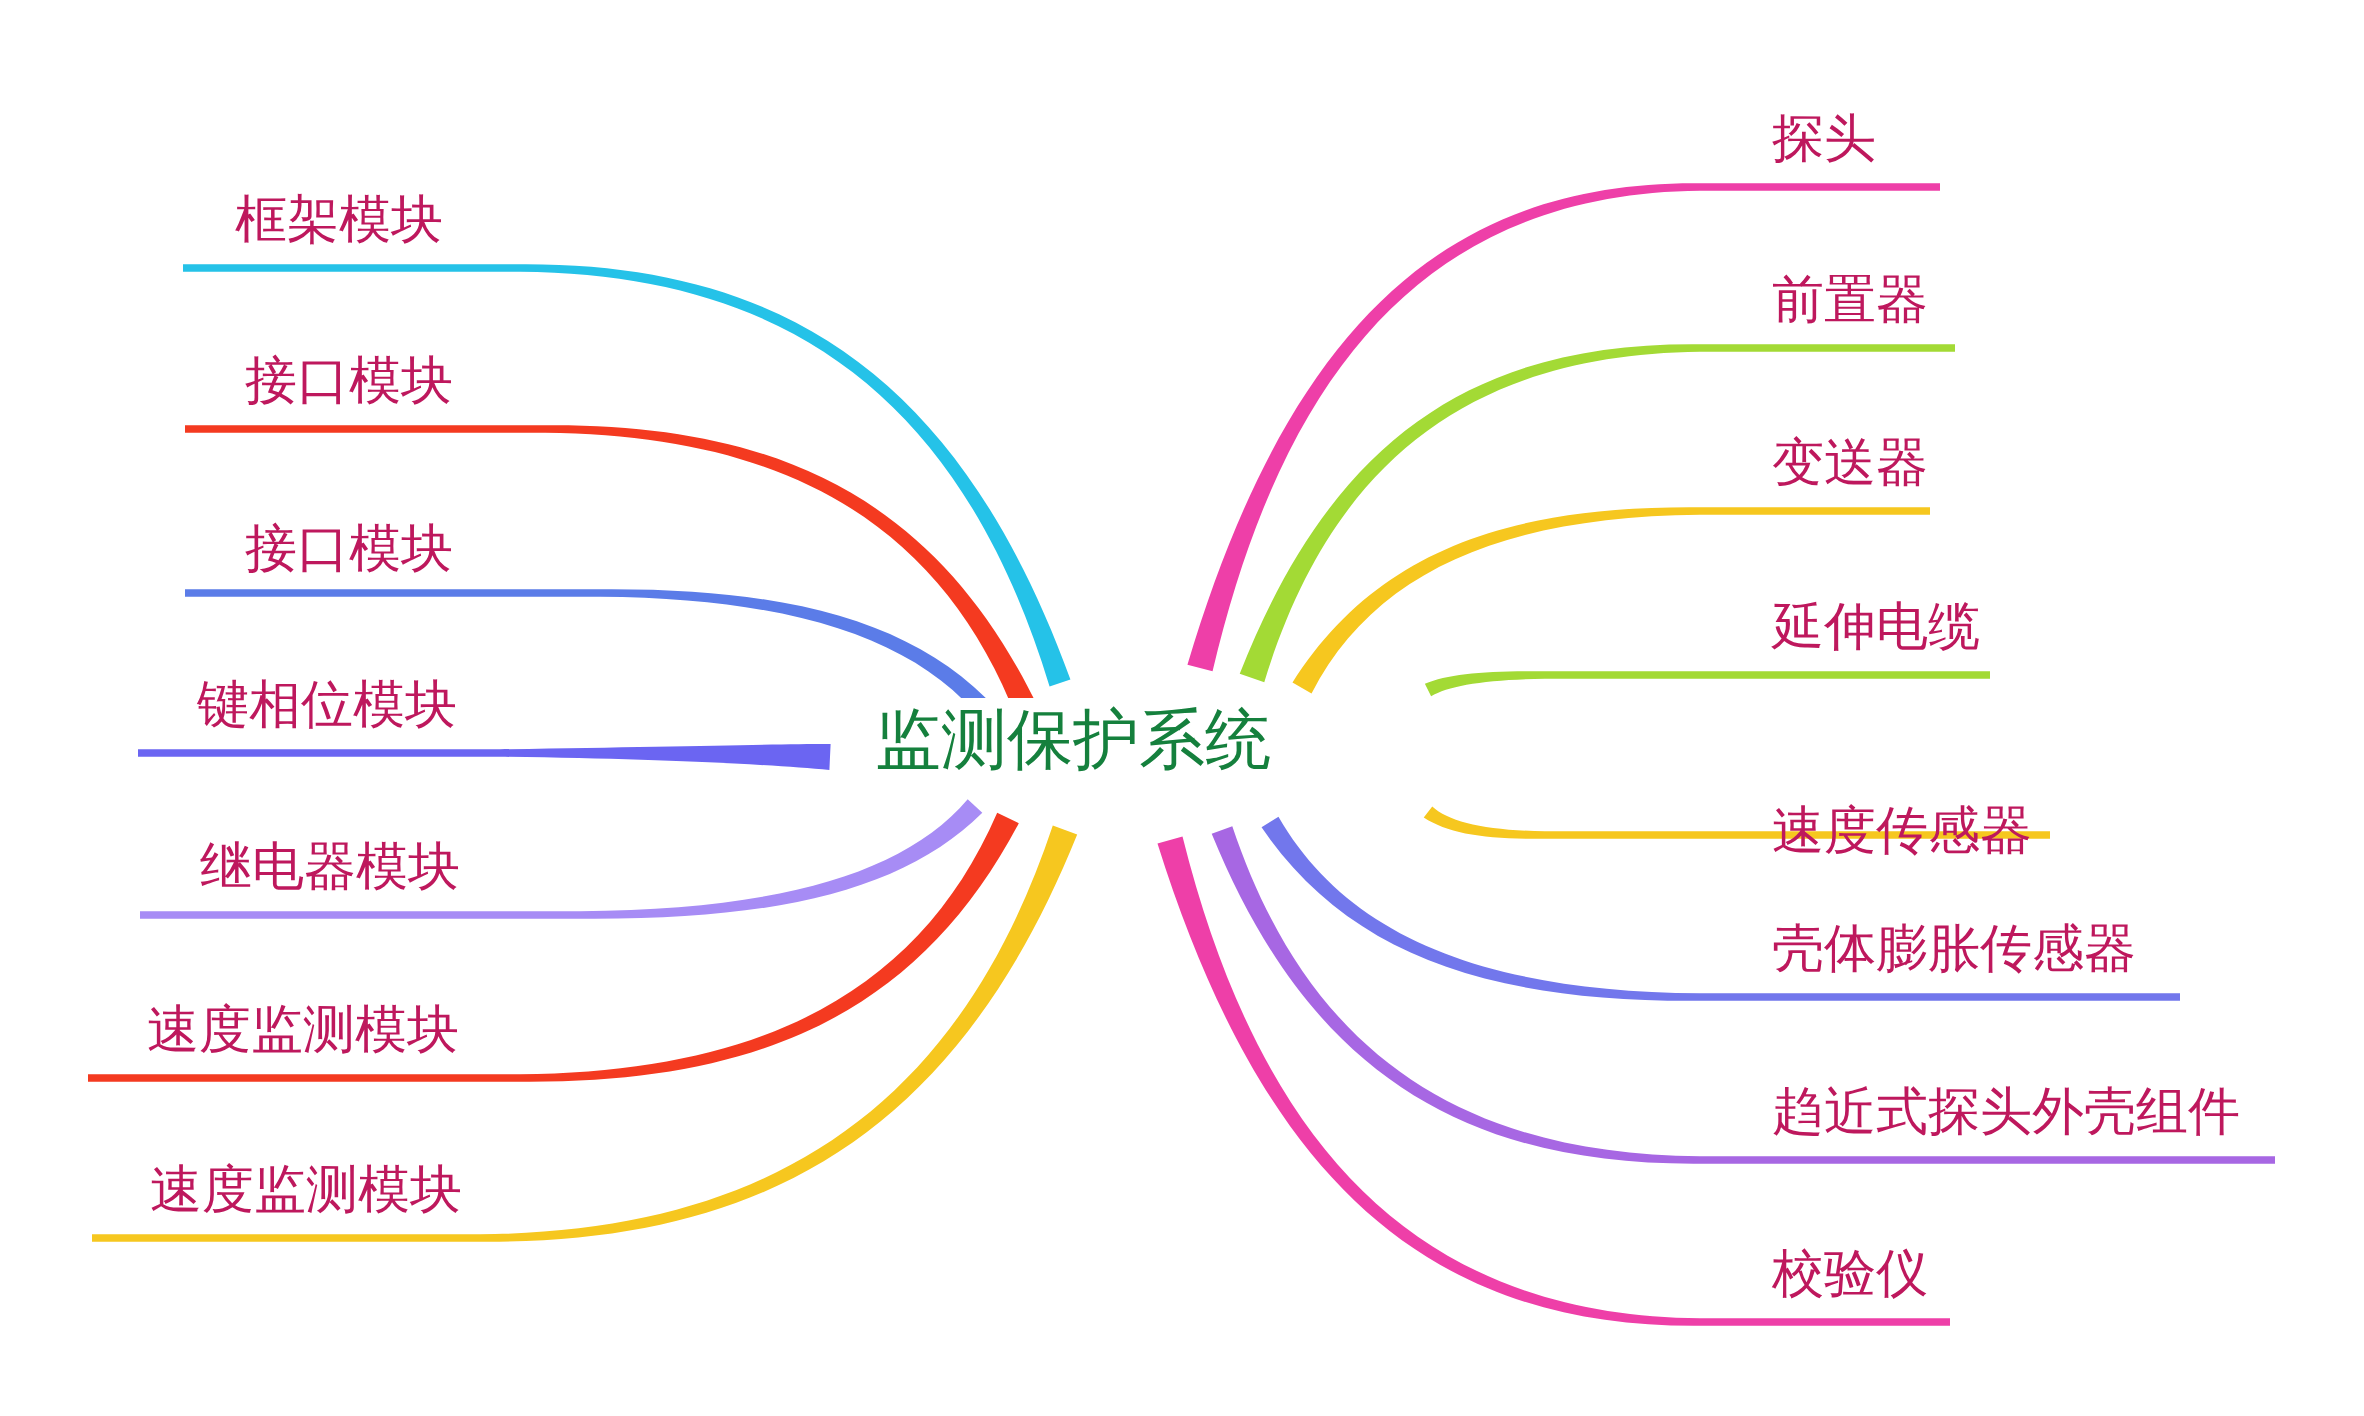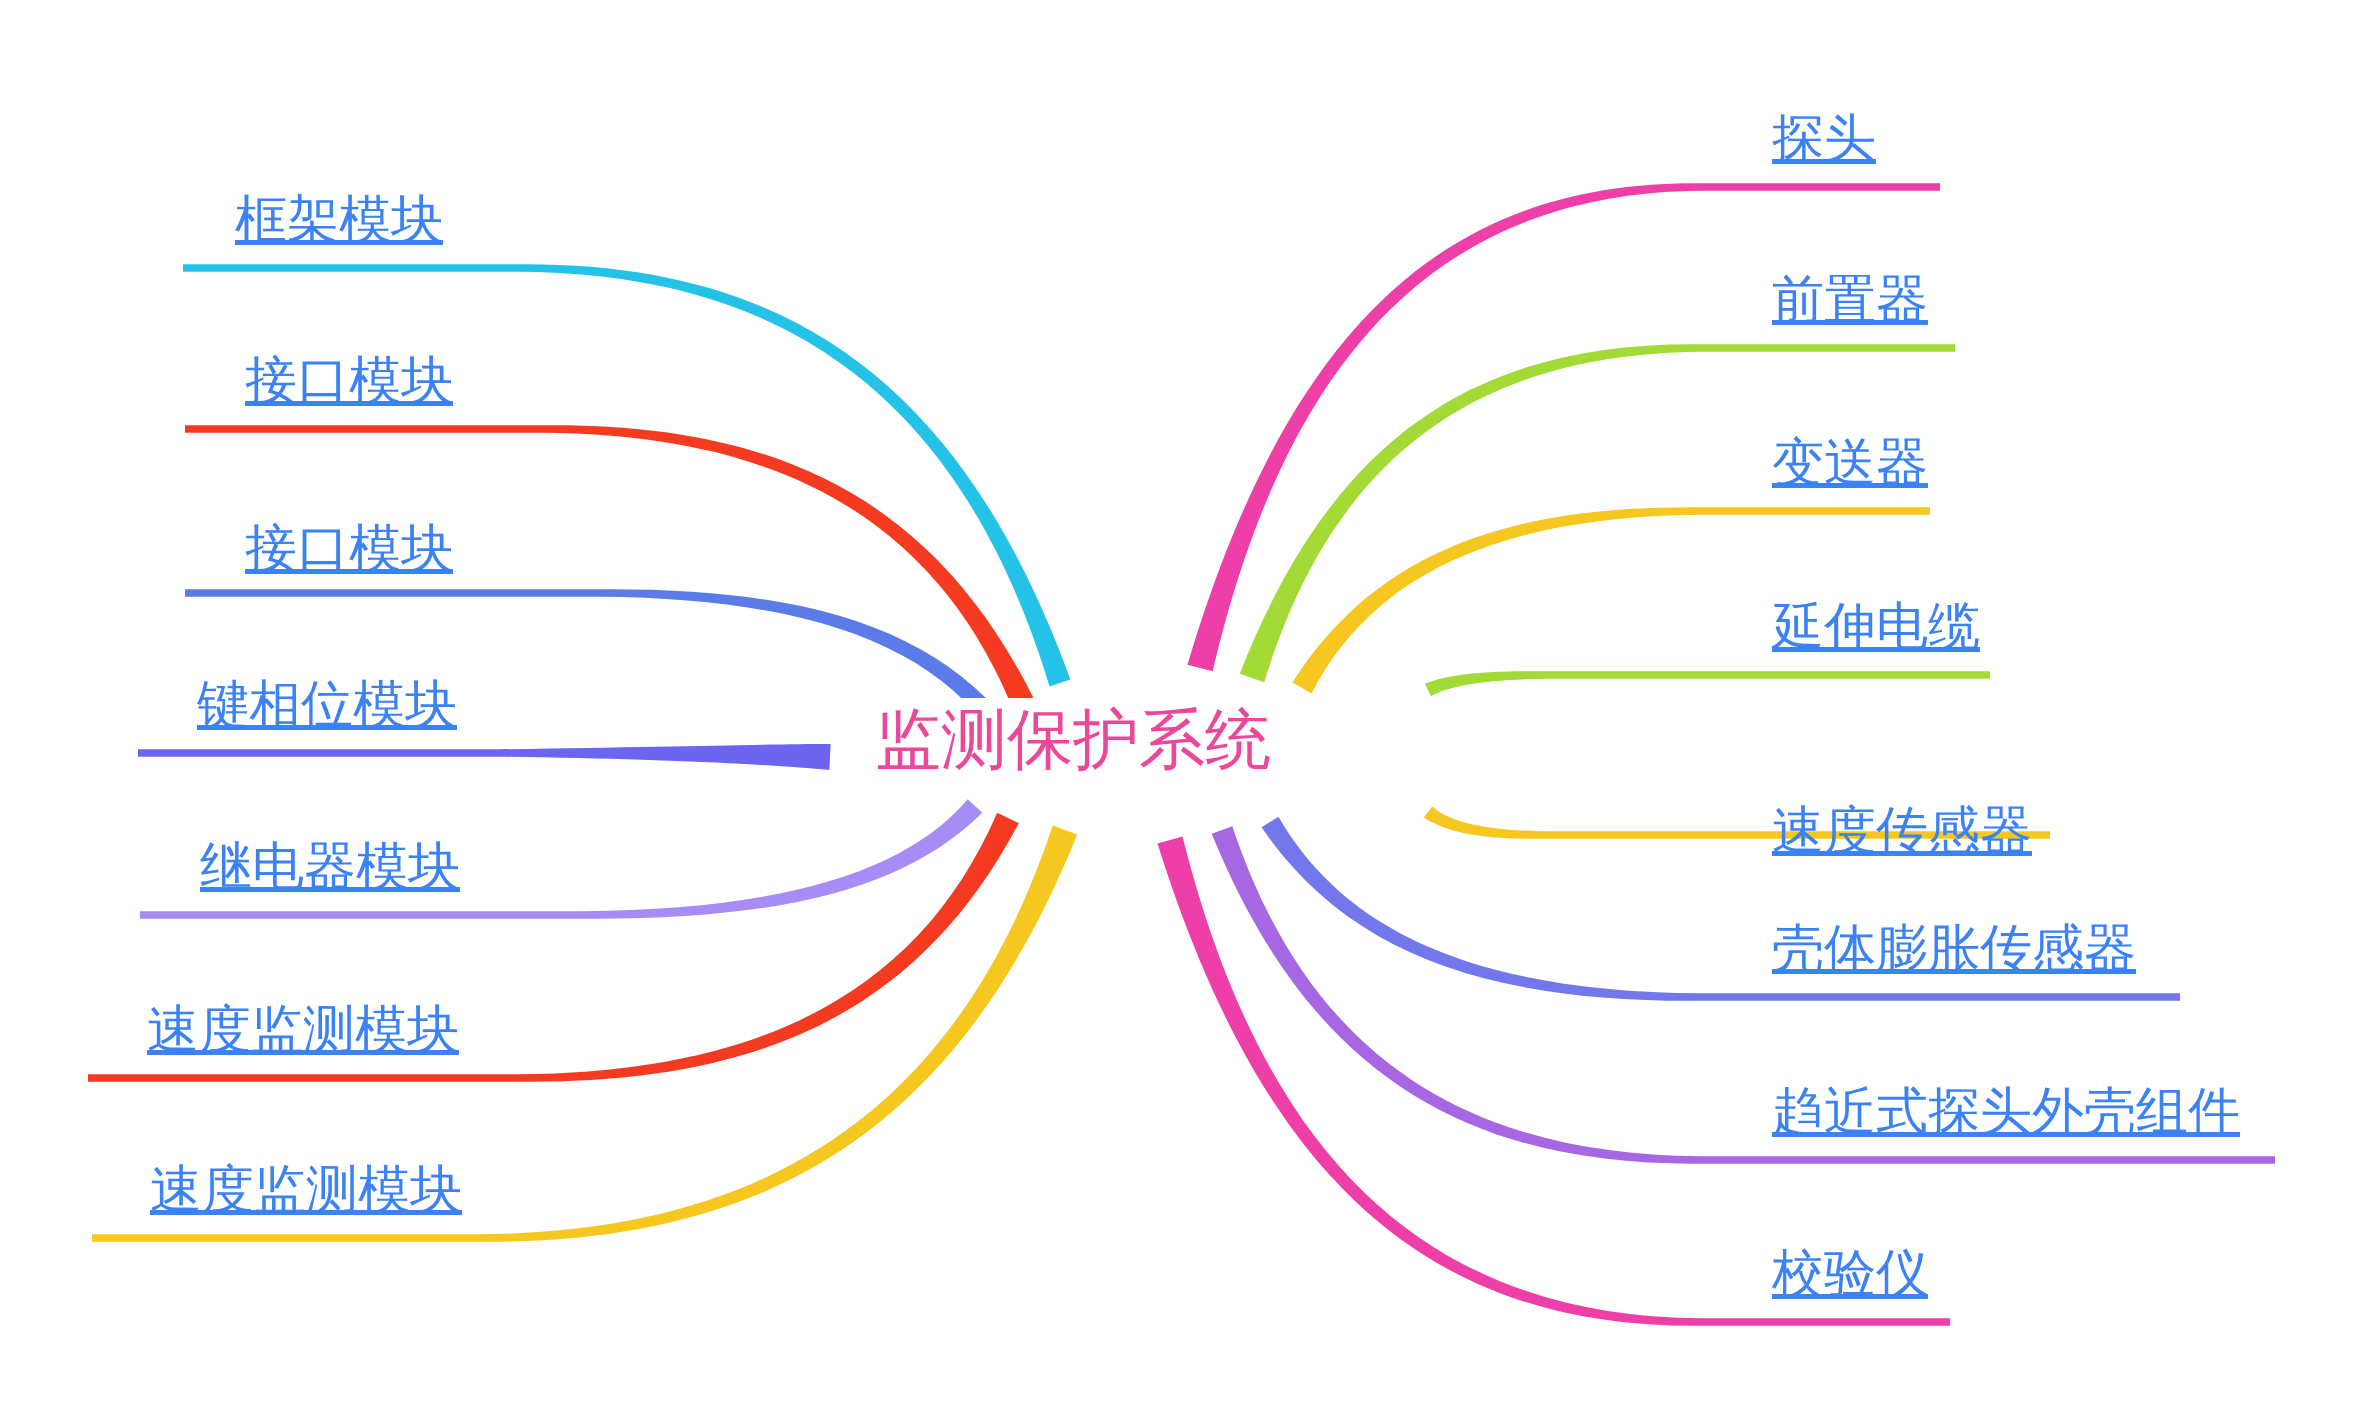--- a/index.html
+++ b/index.html
@@ -13,32 +13,31 @@
   }
   svg.links {
     position: absolute;
     left: 0; top: 0;
     width: 2364px; height: 1416px;
   }
   .topic-label {
     position: absolute;
     font-size: 52px;
     line-height: 52px;
-    color: #3b82f6;
+    color: #be185d;
     white-space: nowrap;
     cursor: default;
-    text-decoration: underline;
   }
   .central-topic {
     position: absolute;
     left: 861px;
     top: 698px;
     font-size: 66px;
     line-height: 78px;
-    color: #ec4899;
+    color: #15803d;
     background: #ffffff;
     padding: 2px 14px;
     white-space: nowrap;
     cursor: default;
   }
 </style>
 </head>
 <body>
 
 <div class="canvas">

